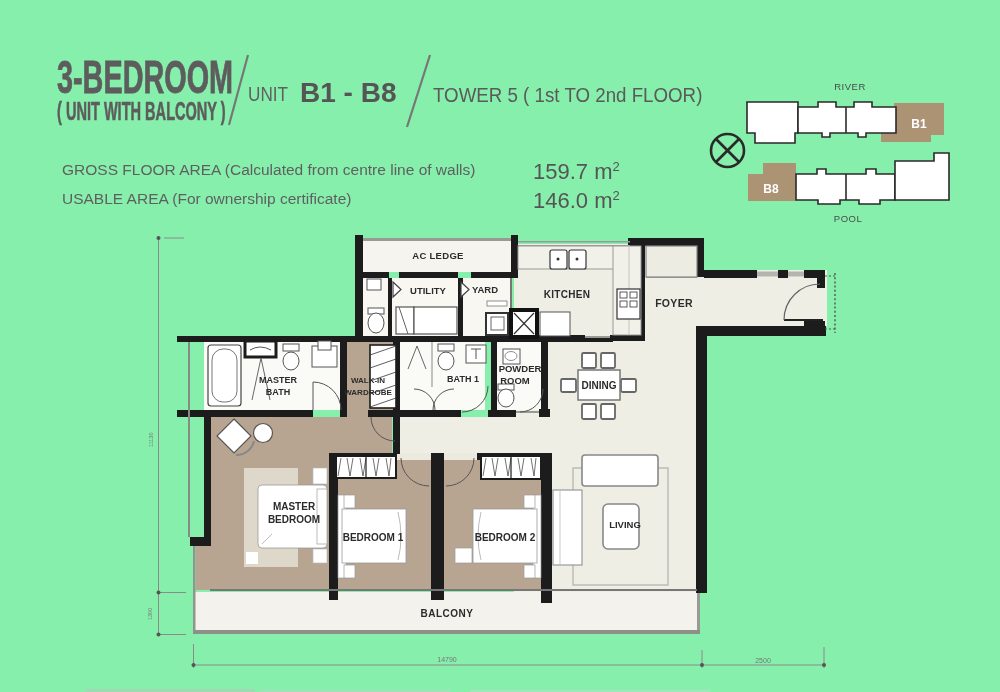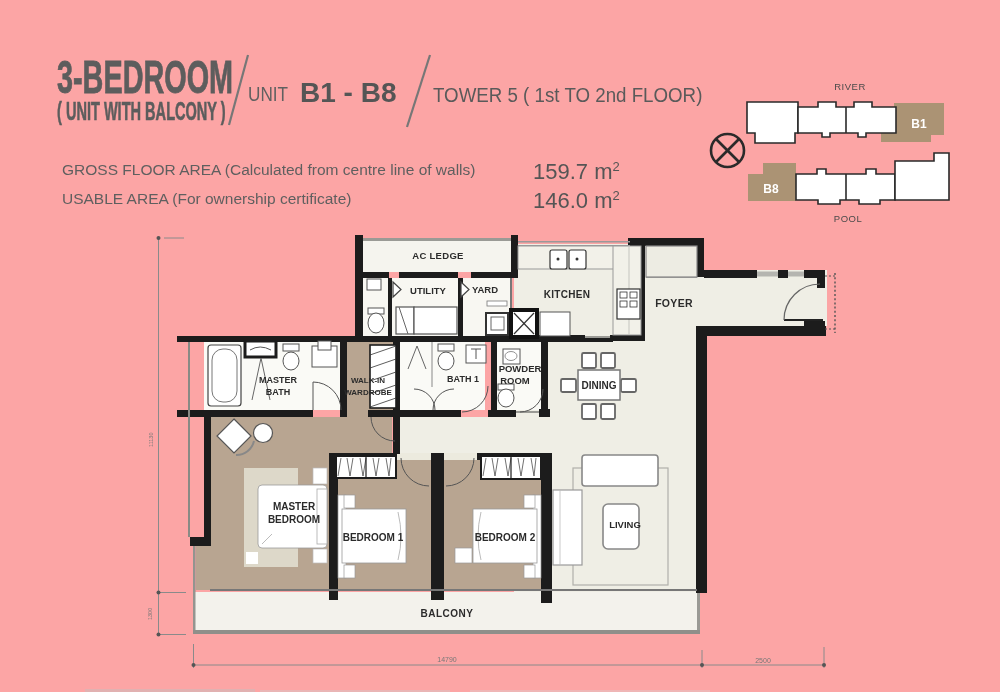--- a/index.html
+++ b/index.html
@@ -1,16 +1,16 @@
 <!DOCTYPE html>
 <html><head>
 <meta charset="utf-8">
 <style>
   html,body{margin:0;padding:0;background:#ffffff;}
-  #page{position:relative;width:1000px;height:692px;background:#fca5a5;overflow:hidden;}
+  #page{position:relative;width:1000px;height:692px;background:#86efac;overflow:hidden;}
   svg{position:absolute;left:0;top:0;}
   text{font-family:"Liberation Sans",sans-serif;}
 </style>
 </head>
 <body>
 <div id="page">
 <svg width="1000" height="692" viewBox="0 0 1000 692">
 
 <g id="header">
   <text transform="translate(57,93) scale(0.62,1)" font-size="46.5" font-weight="bold" fill="#5d5d5d" stroke="#5d5d5d" stroke-width="0.8">3-BEDROOM</text>

